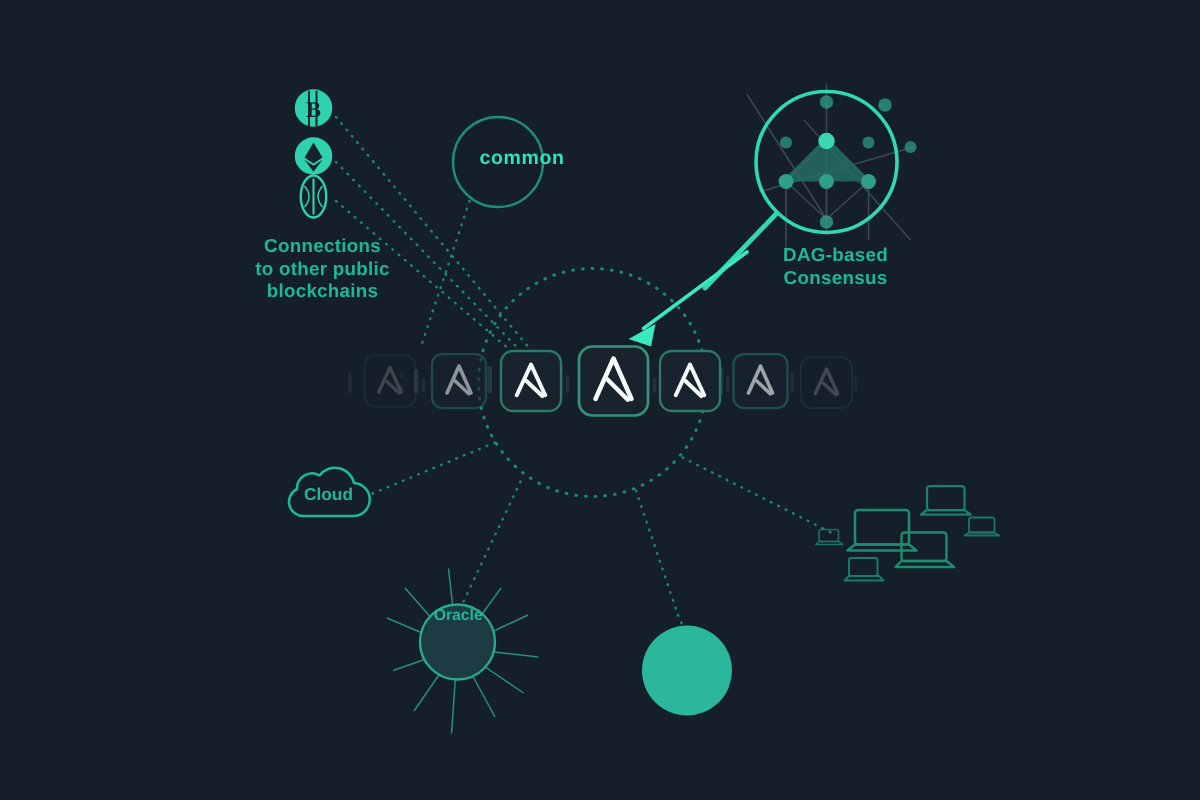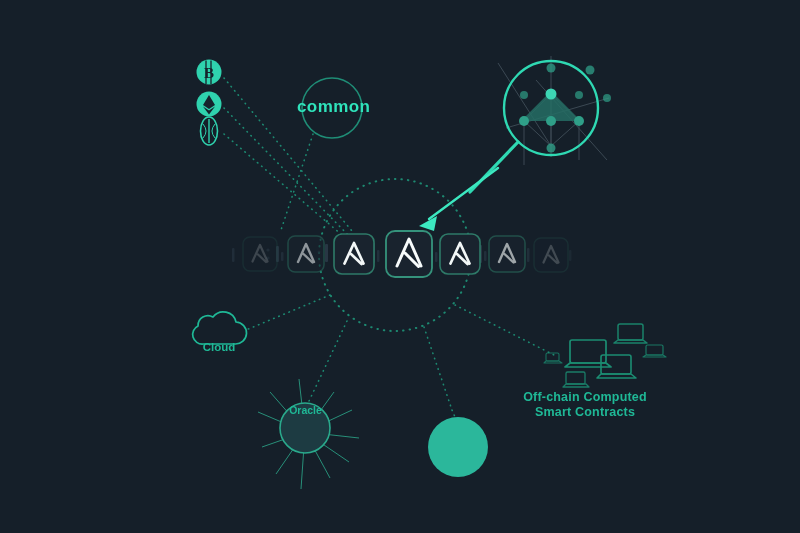--- a/index.html
+++ b/index.html
@@ -34,25 +34,25 @@
   #lbl-connections{ left:160px; top:157px; width:110px; text-align:center; }
   #lbl-dag{ left:497px; top:163px; width:120px; }
   #lbl-offchain{ left:505px; top:390px; width:160px; }
   .node-text{
     position:absolute;
     font-family:"Liberation Sans", sans-serif;
     font-weight:700;
     text-align:center;
   }
   #txt-common{
-    left:297px; top:97px; width:70px;
-    color:#2fe3bb; font-size:17px; letter-spacing:.4px;
+    left:313px; top:97px; width:70px;
+    color:#2fe3bb; font-size:13px; letter-spacing:.4px;
   }
   #txt-cloud{
-    left:192px; top:341px; width:54px;
+    left:192px; top:324px; width:54px;
     color:#1fb896; font-size:11.5px;
   }
   #txt-oracle{
     left:278px; top:404px; width:55px;
     color:#1fb896; font-size:10.5px;
   }
   #txt-idea{
     left:428px; top:429px; width:62px;
     color:#14212b; font-size:14.5px; line-height:17px;
     white-space:pre-line;
@@ -268,24 +268,27 @@
       <rect x="489" y="236" width="36" height="36" rx="7" fill="#19232e" stroke="#2a6d5e" stroke-width="1.5"></rect>
       <path d="M499 262 L507 244 L515 262 M504.5 254 L513.5 262.5" fill="none" stroke="#f2f7f7" stroke-width="2.4" stroke-linecap="round" stroke-linejoin="round"></path>
     </g>
 
     <g opacity="0.2">
       <rect x="534" y="238" width="34" height="34" rx="7" fill="#19232e" stroke="#2a6d5e" stroke-width="1.4"></rect>
       <path d="M543.5 262.5 L551 246 L558.5 262.5 M549 255.5 L557 263" fill="none" stroke="#f2f7f7" stroke-width="2.2" stroke-linecap="round" stroke-linejoin="round"></path>
     </g>
   </svg>
 
-
-
-  <div class="lbl" id="lbl-offchain">Off-chain Computed
-Smart Contracts</div>
+  <div class="lbl" id="lbl-connections">Connections
+to other public
+blockchains</div>
+
+  <div class="lbl" id="lbl-dag">DAG-based
+Consensus</div>
+
 
   <div class="node-text" id="txt-common">common</div>
 
   <div class="node-text" id="txt-cloud">Cloud</div>
 
   <div class="node-text" id="txt-oracle">Oracle</div>
 
 
 </div>
 

